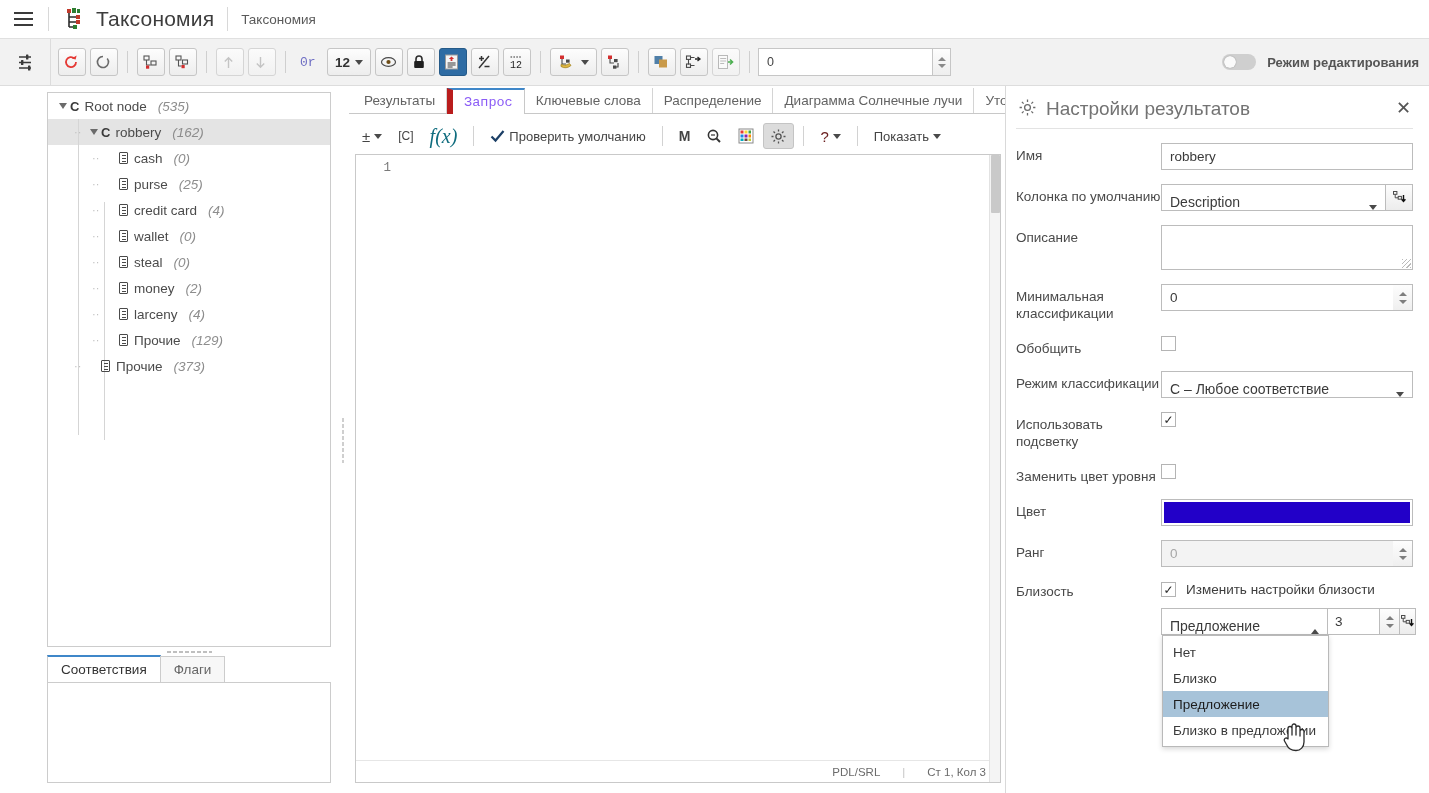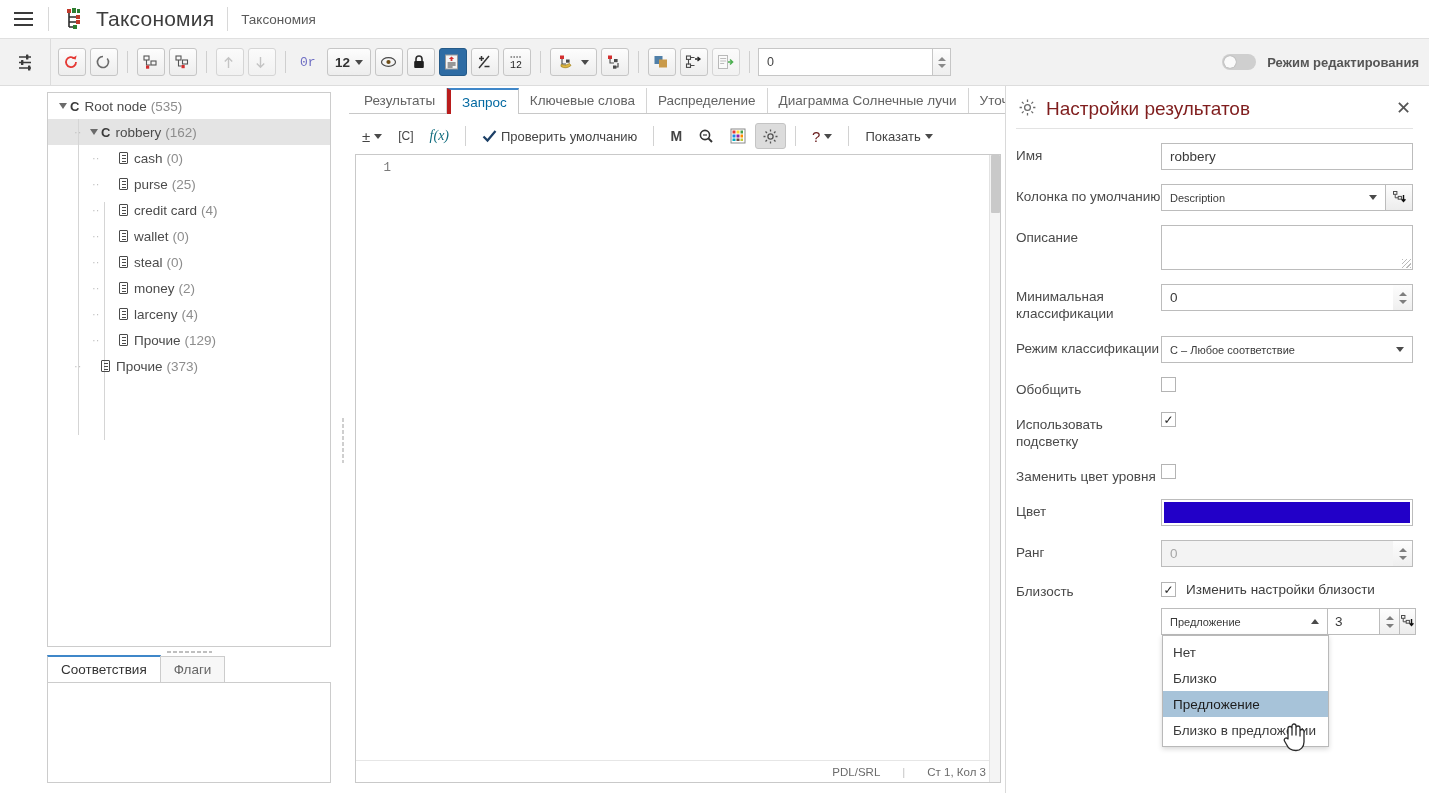--- a/index.html
+++ b/index.html
@@ -112,21 +112,21 @@
   .dash { color:#c0c0c0; font-size:11px; width:13px; display:inline-block; }
   .cglyph { font-weight:700; color:#3a3a3a; margin-right:5px; font-size:13px; }
   .dglyph {
     display:inline-block; width:9px; height:12px; border:1.3px solid #4a4a4a; margin-right:6px;
     position:relative; border-radius:1px; flex:none;
   }
   .dglyph:before{
     content:""; position:absolute; left:1.5px; right:1.5px; top:2px; height:1px;
     background:#4a4a4a; box-shadow:0 3px 0 #4a4a4a, 0 6px 0 #4a4a4a;
   }
-  .node-count { color:#8d8d8d; margin-left:4px; }
+  .node-count { color:#8d8d8d; font-style:italic; margin-left:11px; }
   .guide {
     position:absolute; width:1px; background:#d5d5d5;
   }
 
   #bottom-splitter { height:9px; display:flex; align-items:center; justify-content:center; }
   #bottom-splitter .dots { width:46px; height:4px;
      background-image: radial-gradient(#bfbfbf 45%, transparent 46%);
      background-size: 6px 4px; }
 
   #bottom-tabs { display:flex; align-items:flex-end; height:27px; border-bottom:1px solid #cccccc; }
@@ -149,23 +149,23 @@
   }
 
   
   #center-panel { flex:1; display:flex; flex-direction:column; padding-top:2px; min-width:0; }
   #main-tabs { display:flex; align-items:flex-end; height:26px; padding-left:4px; border-bottom:1px solid #c8c8c8; }
   .mtab {
     height:25px; padding:0 11px; display:flex; align-items:center; font-size:13.5px;
     color:#636363; cursor:pointer; border-right:1px solid #d4d4d4; white-space:nowrap;
   }
   .mtab.active {
-    background:#fff; color:#0369a1; border-top:2px solid #3f87c9;
-    border-left:4px solid #b91c1c; border-right:1px solid #c8c8c8;
-    height:26px; margin-bottom:-1px;
+    background:#fff; color:#8b5cf6; border-top:2px solid #3f87c9;
+    border-left:6px solid #b91c1c; border-right:1px solid #c8c8c8;
+    height:26px; margin-bottom:-1px;font-family:Liberation Mono, monospace;
   }
 
   #editor-shell { flex:1; display:flex; min-height:0; }
   #editor-col { flex:1; display:flex; flex-direction:column; padding:4px 4px 10px 6px; min-width:0; }
 
   #query-toolbar { height:36px; display:flex; align-items:center; gap:2px; }
   .qbtn {
     height:26px; display:flex; align-items:center; justify-content:center; gap:4px;
     padding:0 6px; border:1px solid transparent; border-radius:3px; cursor:pointer;
     font-size:13px; color:#444;
@@ -195,40 +195,40 @@
     border-top:1px solid #e6e6e6; background:#fff;
   }
   #code-status .st-div { color:#c5c5c5; }
 
   
   #settings-panel {
     width: 424px; background:#fff; border-left:1px solid #d9d9d9;
     display:flex; flex-direction:column; padding: 8px 16px 0 10px; position:relative;
   }
   #settings-head { display:flex; align-items:center; gap:9px; padding:4px 0 8px 2px; border-bottom:1px solid #e3e3e3; }
-  #settings-title { font-size:19px; color:#7f1d1d; font-weight:400; }
+  #settings-title { font-size:19px; color:#737373; font-weight:400; }
   #settings-close { margin-left:auto; font-size:18px; color:#555; cursor:pointer; line-height:1; padding:0 2px 3px; }
 
   .frow { display:flex; align-items:flex-start; margin-top:14px; }
   .frow.tight { margin-top:12px; }
   .flabel { width:145px; flex:none; font-size:13.5px; color:#4a4a4a; line-height:17px; padding-top:4px; }
   .fctl { flex:1; display:flex; align-items:center; }
   .inp {
     height:27px; width:100%; border:1px solid #bcbcbc; background:#fff; padding:0 8px;
     font-size:13.5px; color:#3a3a3a; display:flex; align-items:center;
   }
   .inp.dis { background:#f3f3f3; color:#a7a7a7; }
   .ta {
     width:100%; height:45px; border:1px solid #bcbcbc; background:#fff; position:relative;
   }
   .ta .grip { position:absolute; right:1px; bottom:1px; width:9px; height:9px;
     background: repeating-linear-gradient(135deg,#bbb 0 1px,transparent 1px 3px); }
   .sel-box {
-    height:27px; flex:1; border:1px solid #bcbcbc; background:#fff; display:flex; align-items:center;
-    padding:0 8px; font-size:11px; color:#3a3a3a; cursor:pointer; position:relative;
+    height:27px; flex:1; border:1px solid #bcbcbc; background:#fff; display:flex; align-items:flex-end;
+    padding:0 8px; font-size:14px; color:#3a3a3a; cursor:pointer; position:relative;
   }
   .sel-box .cd { margin-left:auto; width:0;height:0;border-left:4.5px solid transparent;border-right:4.5px solid transparent;border-top:5.5px solid #4a4a4a; }
   .sel-box .cu { margin-left:auto; width:0;height:0;border-left:4.5px solid transparent;border-right:4.5px solid transparent;border-bottom:5.5px solid #4a4a4a; }
   .pick-btn {
     width:27px; height:27px; border:1px solid #bcbcbc; border-left:none;
     background:linear-gradient(#fdfdfd,#ececec); display:flex; align-items:center; justify-content:center; cursor:pointer;
   }
   .num-spin {
     width:20px; height:27px; border:1px solid #bcbcbc; border-left:none; background:linear-gradient(#fdfdfd,#efefef);
     display:flex; flex-direction:column; align-items:center; justify-content:center; gap:4px; cursor:pointer; flex:none;
@@ -576,21 +576,21 @@
 
         <div id="query-toolbar">
           <div class="qbtn">
             <span style="font-size:15px">±</span>
             <span class="caret-d"></span>
           </div>
           <div class="qbtn">
             <span style="font-size:12px">[C]</span>
           </div>
           <div class="qbtn">
-            <span style="font-style:italic;color:#0f6c7e;font-size:14px;font-family:'Liberation Serif',serif">f(x)</span>
+            <span style="font-style:italic;color:#0f6c7e;font-size:20px;font-family:'Liberation Serif',serif">f(x)</span>
           </div>
           <div class="q-div"></div>
           <div class="qbtn">
             <svg width="15" height="14" viewBox="0 0 15 14">
                 <path d="M1.5 7.5 L5.5 11.5 L13.5 2" stroke="#1c3f66" stroke-width="2.2" fill="none"></path>
               </svg>
             <span>Проверить умолчанию</span>
           </div>
           <div class="q-div"></div>
           <div class="qbtn">
@@ -711,34 +711,34 @@
       <div class="fctl">
         <div class="inp" style="border-right:none">0</div>
         <div class="num-spin">
             <span class="ar up"></span>
             <span class="ar dn"></span>
           </div>
       </div>
     </div>
 
     <div class="frow">
+      <div class="flabel">Обобщить</div>
+      <div class="fctl">
+          <div class="cbx"></div>
+        </div>
+    </div>
+
+    <div class="frow">
       <div class="flabel">Режим классификации</div>
       <div class="fctl">
         <div class="sel-box">
           <span>C – Любое соответствие</span>
           <span class="cd"></span>
         </div>
       </div>
-    </div>
-
-    <div class="frow">
-      <div class="flabel">Обобщить</div>
-      <div class="fctl">
-          <div class="cbx"></div>
-        </div>
     </div>
 
     <div class="frow">
       <div class="flabel">Использовать подсветку</div>
       <div class="fctl">
           <div class="cbx">
             <span class="tick">✓</span>
           </div>
         </div>
     </div>

